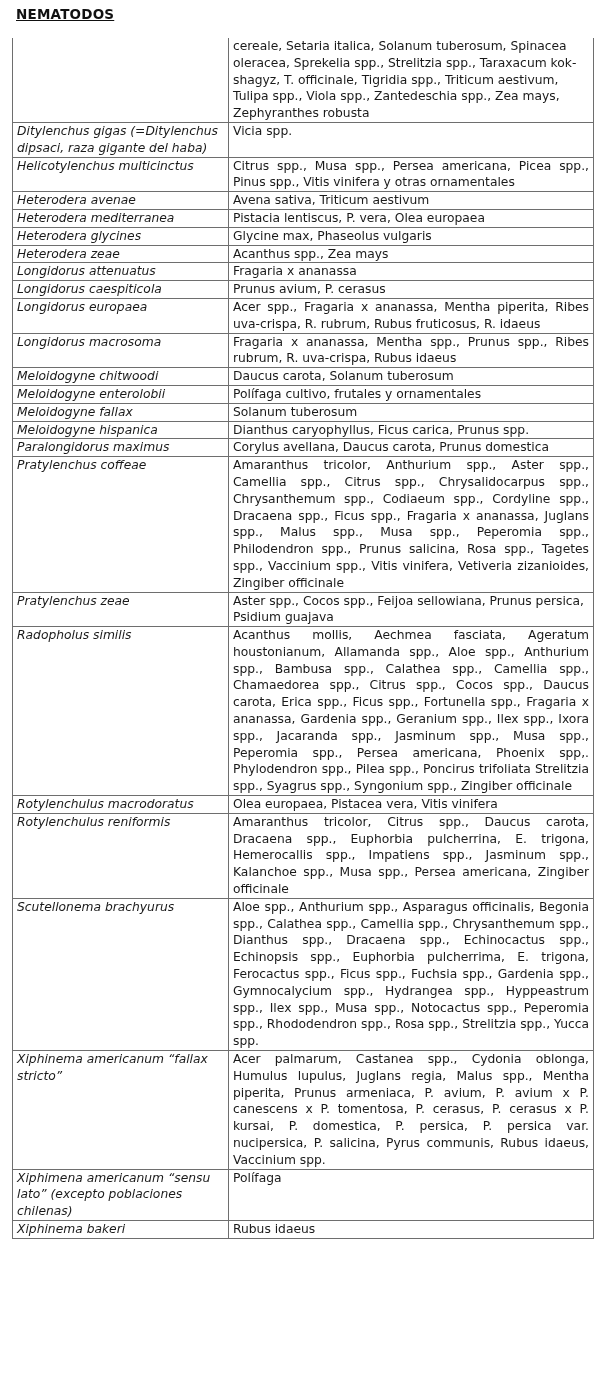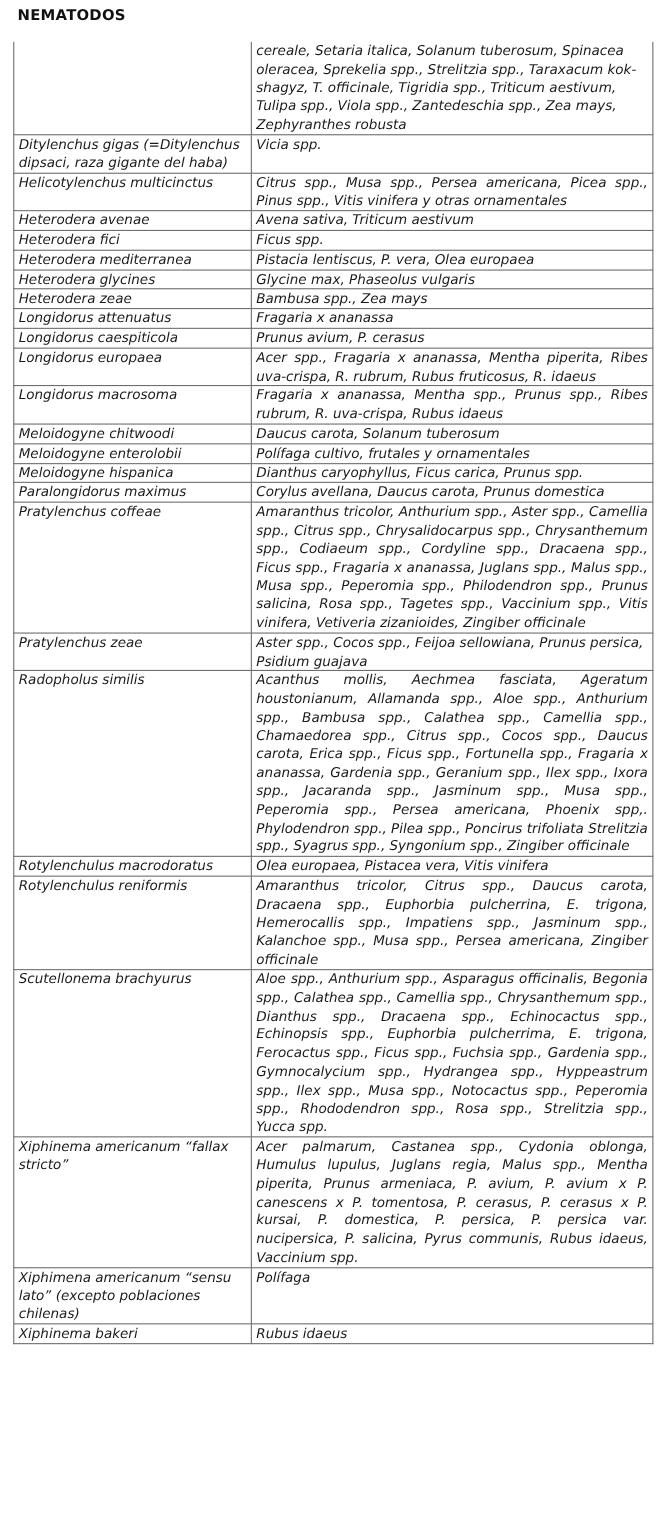--- a/index.html
+++ b/index.html
@@ -1,24 +1,24 @@
 <!DOCTYPE html>
 <html><head>
 <meta charset="utf-8">
 <style>
   html, body { margin: 0; padding: 0; background: #ffffff; }
   body { width: 600px; height: 1400px; overflow: hidden; position: relative;
          font-family: "DejaVu Sans", sans-serif; color: #1a1a1a; }
-  .title { position: absolute; left: 16px; top: 6px; font-weight: bold; font-size: 13.5px; letter-spacing: 0.2px; color: #111; }
+  .title { position: absolute; left: 16px; top: 6px; font-weight: bold; font-size: 13.5px; letter-spacing: 0.2px; color: #111; text-decoration: underline; }
   table { position: absolute; left: 12px; top: 38px; width: 580px; border-collapse: collapse; table-layout: fixed; }
   td { border: 1.5px solid #6e6e6e; vertical-align: top; padding: 0 4px 0 4px; font-size: 12.3px; line-height: 16.8px; }
   td.sp { width: 207px; font-style: italic; margin-top: 31px; }
   td.host { width: 356px; }
   td.just { text-align: justify; }
-  .i { font-style: italic; }
+  .i { }
   tr.cont td { border-top: none; }
 </style>
 </head>
 <body>
 
 <div class="title">NEMATODOS</div>
 
 <table>
   <tbody id="rows">
       <tr class="cont">
@@ -31,34 +31,30 @@
       </tr>
       <tr>
         <td class="sp">Helicotylenchus multicinctus</td>
         <td class="host i just">Citrus spp., Musa spp., Persea americana, Picea spp., Pinus spp., Vitis vinifera y otras ornamentales</td>
       </tr>
       <tr>
         <td class="sp">Heterodera avenae</td>
         <td class="host i">Avena sativa, Triticum aestivum</td>
       </tr>
       <tr>
-        <td class="sp">Heterodera fici</td>
-        <td class="host i">Ficus spp.</td>
-      </tr>
-      <tr>
         <td class="sp">Heterodera mediterranea</td>
         <td class="host i">Pistacia lentiscus, P. vera, Olea europaea</td>
       </tr>
       <tr>
         <td class="sp">Heterodera glycines</td>
         <td class="host i">Glycine max, Phaseolus vulgaris</td>
       </tr>
       <tr>
         <td class="sp">Heterodera zeae</td>
-        <td class="host i">Bambusa spp., Zea mays</td>
+        <td class="host i">Acanthus spp., Zea mays</td>
       </tr>
       <tr>
         <td class="sp">Longidorus attenuatus</td>
         <td class="host i">Fragaria x ananassa</td>
       </tr>
       <tr>
         <td class="sp">Longidorus caespiticola</td>
         <td class="host i">Prunus avium, P. cerasus</td>
       </tr>
       <tr>
@@ -69,20 +65,24 @@
         <td class="sp">Longidorus macrosoma</td>
         <td class="host i just">Fragaria x ananassa, Mentha spp., Prunus spp., Ribes rubrum, R. uva-crispa, Rubus idaeus</td>
       </tr>
       <tr>
         <td class="sp">Meloidogyne chitwoodi</td>
         <td class="host i">Daucus carota, Solanum tuberosum</td>
       </tr>
       <tr>
         <td class="sp">Meloidogyne enterolobii</td>
         <td class="host i">Polífaga cultivo, frutales y ornamentales</td>
+      </tr>
+      <tr>
+        <td class="sp">Meloidogyne fallax</td>
+        <td class="host i">Solanum tuberosum</td>
       </tr>
       <tr>
         <td class="sp">Meloidogyne hispanica</td>
         <td class="host i">Dianthus caryophyllus, Ficus carica, Prunus spp.</td>
       </tr>
       <tr>
         <td class="sp">Paralongidorus maximus</td>
         <td class="host i">Corylus avellana, Daucus carota, Prunus domestica</td>
       </tr>
       <tr>

